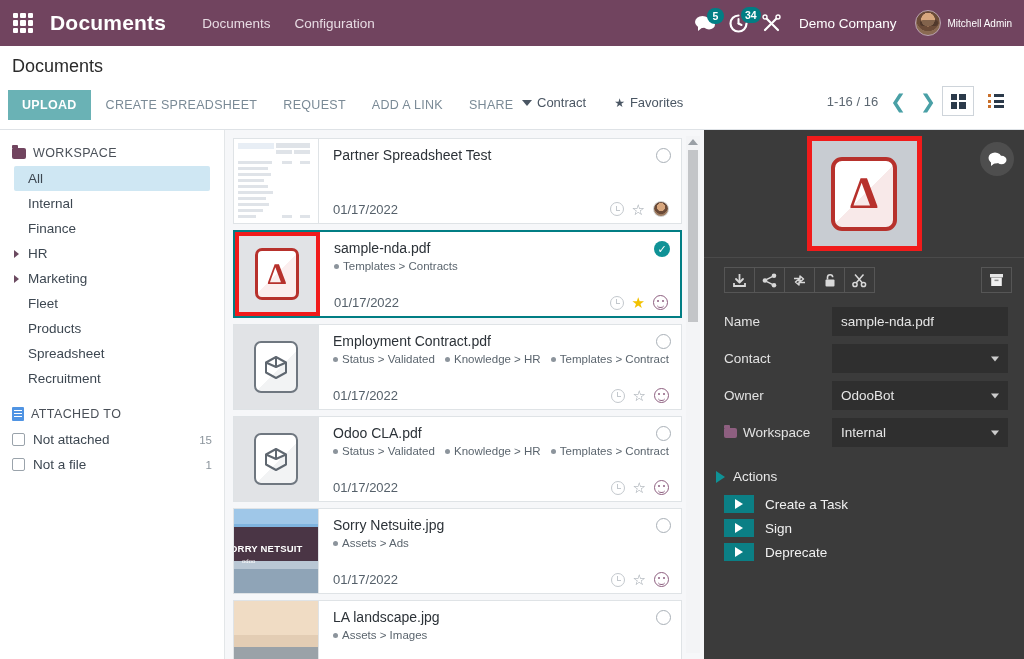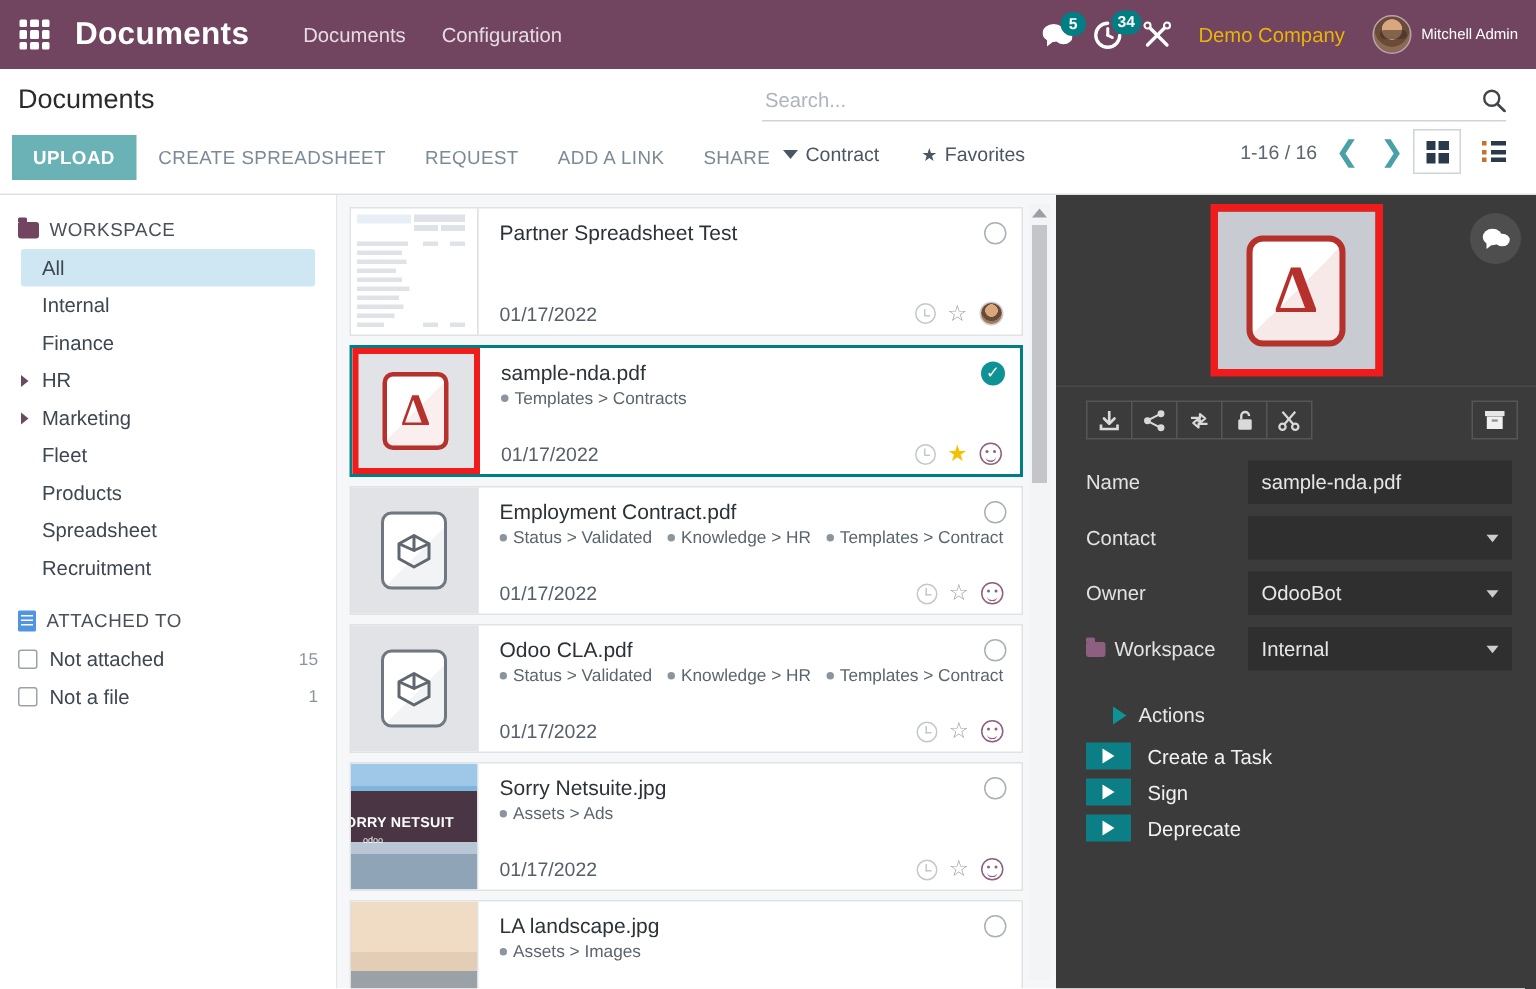--- a/index.html
+++ b/index.html
@@ -30,21 +30,21 @@
   .topmenu a { color: #e7dbe3; text-decoration: none; font-size: 13.5px; padding: 6px 10px; border-radius: 2px; }
   .topright { margin-left: auto; display: flex; align-items: center; gap: 14px; }
   .sysicon { position: relative; display: flex; align-items: center; cursor: pointer; }
   .badge {
     position: absolute; top: -7px; left: 12px;
     background: #017e84; color: #fff;
     border-radius: 9px; min-width: 17px; height: 16px;
     font-size: 10.5px; line-height: 16px; text-align: center;
     padding: 0 4px; font-weight: bold;
   }
-  .company { font-size: 13.5px; color: #eab308; padding: 0 4px; cursor: pointer; }
+  .company { font-size: 13.5px; color: #ffffff; padding: 0 4px; cursor: pointer; }
   .user { display: flex; align-items: center; gap: 7px; cursor: pointer; }
   .avatar-top {
     width: 26px; height: 26px; border-radius: 50%;
     background: radial-gradient(circle at 50% 36%, #d8a77e 0 34%, #6b4b38 36% 58%, #8a6a52 60% 100%);
     border: 1px solid #b9a2b0; overflow:hidden; position: relative;
   }
   .avatar-top::after{content:"";position:absolute;left:4px;top:9px;width:18px;height:6px;border-radius:3px;background:#3d2c22;opacity:.55;}
   .uname { font-size: 10px; color: #fff; }
 
   
@@ -173,21 +173,21 @@
   .fields { padding: 14px 16px 0 20px; }
   .frow { display: flex; align-items: center; margin-bottom: 8px; }
   .flabel { width: 108px; flex: 0 0 108px; font-size: 13.5px; color: #e2e2e2; display:flex;align-items:center;gap:6px; }
   .fval { flex: 1; height: 29px; background: #2f2f2f; display: flex; align-items: center; padding: 0 9px; font-size: 13.5px; color: #e6e6e6; position: relative; cursor: text; }
   .fval.sel { cursor: pointer; }
   .caret-dn { position: absolute; right: 9px; top: 50%; transform: translateY(-50%); width:0;height:0;border-left:4px solid transparent;border-right:4px solid transparent;border-top:5px solid #cdcdcd; }
   .tagline { display:flex; align-items:center; gap: 7px; font-size: 13.5px; color: #e2e2e2; padding: 2px 0 0 0; }
   .tag-ico { width:13px;height:11px;background:#d38a34;clip-path: polygon(0 35%, 45% 0, 100% 0, 100% 100%, 45% 100%); border-radius:2px; }
   .ws-ico { width: 13px; height: 10px; background: #8e5f80; border-radius: 1px 2px 2px 2px; position: relative; }
   .ws-ico::before { content:""; position:absolute; top:-3px; left:0; width:6px; height:3px; background:#8e5f80; border-radius:1px 1px 0 0; }
-  .actions-head { display:flex; align-items:center; gap: 8px; padding: 14px 0 8px 38px; font-size: 13.5px; color: #e8e8e8; }
+  .actions-head { display:flex; align-items:center; gap: 8px; padding: 14px 0 8px 12px; font-size: 13.5px; color: #e8e8e8; }
   .tri-tl { width:0;height:0;border-top:6px solid transparent;border-bottom:6px solid transparent;border-left:9px solid #0f9296; }
   .act-row { display: flex; align-items: center; gap: 11px; padding: 3px 0 3px 20px; cursor: pointer; }
   .act-play { width: 30px; height: 18px; background: #0b7f85; display:flex;align-items:center;justify-content:center; }
   .act-play i { width:0;height:0;border-top:5px solid transparent;border-bottom:5px solid transparent;border-left:8px solid #fff; display:block; }
   .act-label { font-size: 13.5px; color: #f1f1f1; }
 </style>
 </head>
 <body>
 
 <div class="app">
@@ -246,27 +246,20 @@
     <div class="cp-title">Documents</div>
 
     <div class="cp-buttons">
       <button class="btn-primary">UPLOAD</button>
       <button class="btn-flat">CREATE SPREADSHEET</button>
       <button class="btn-flat">REQUEST</button>
       <button class="btn-flat">ADD A LINK</button>
       <button class="btn-flat">SHARE</button>
     </div>
 
-    <div class="cp-search">
-      <input type="text" placeholder="Search..." style="">
-      <svg class="srch-ico" viewBox="0 0 16 16">
-        <circle cx="6.5" cy="6.5" r="5" fill="none" stroke="#41454a" stroke-width="1.6"></circle>
-        <line x1="10.3" y1="10.3" x2="15" y2="15" stroke="#41454a" stroke-width="1.8" stroke-linecap="round"></line>
-      </svg>
-    </div>
 
     <div class="cp-filters">
       <button class="fbtn">
         <span class="tri-down"></span>
         <span>Contract</span>
       </button>
       <button class="fbtn">
         <span class="star-small">★</span>
         <span>Favorites</span>
       </button>

